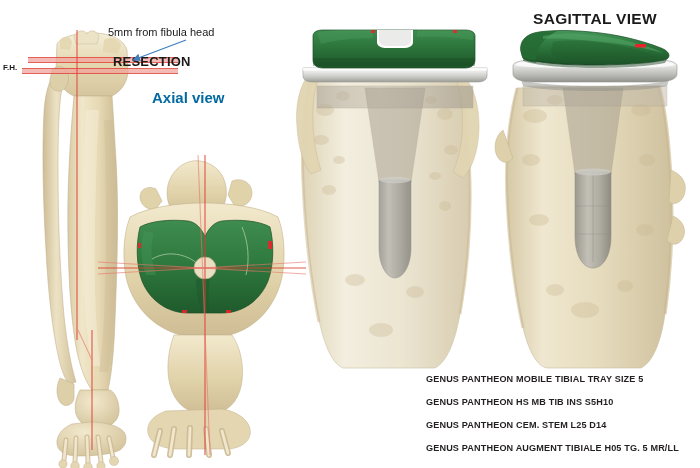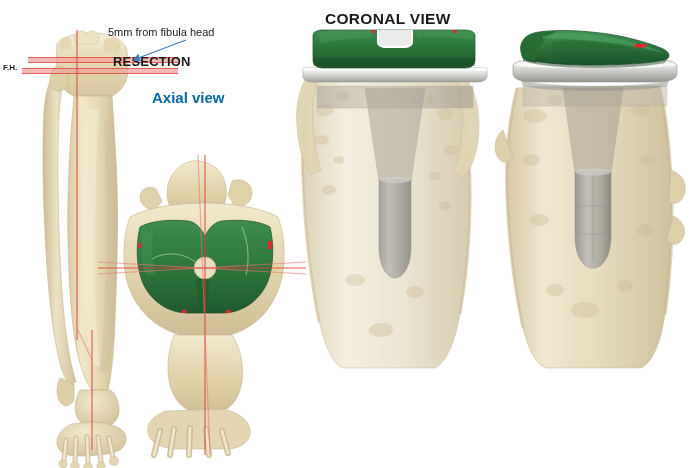--- a/index.html
+++ b/index.html
@@ -184,21 +184,20 @@
       </g>
 
       <line class="axis-line" x1="95" y1="0" x2="95" y2="300"></line>
       <line class="axis-line" x1="-12" y1="113" x2="196" y2="113"></line>
       <line class="axis-line-soft" x1="-12" y1="107" x2="196" y2="119"></line>
       <line class="axis-line-soft" x1="-12" y1="119" x2="196" y2="107"></line>
       <line class="axis-line-soft" x1="88" y1="0" x2="100" y2="300"></line>
     </svg>
   </div>
 
-  <div class="abs lbl view-title" style="left:325px;top:10px;">CORONAL VIEW</div>
 
   <div class="abs" style="left:295px;top:30px;width:200px;height:340px;">
     <svg width="200" height="340" viewBox="0 0 200 340">
       <defs>
         <linearGradient id="corInsert" x1="0" y1="0" x2="0" y2="1">
           <stop offset="0" stop-color="#3f8c50"></stop>
           <stop offset=".35" stop-color="#2f7a3f"></stop>
           <stop offset="1" stop-color="#1d5529"></stop>
         </linearGradient>
         <linearGradient id="plateG" x1="0" y1="0" x2="0" y2="1">
@@ -276,20 +275,21 @@
       <path d="M22,3 C26,1 40,0 56,0 L78,0 L78,8 C60,8 40,10 26,14 Z" fill="#4c9a5d" opacity=".45"></path>
       <path d="M122,0 L170,0 C176,0 178,2 178,5 L178,10 C160,7 140,6 122,7 Z" fill="#4c9a5d" opacity=".4"></path>
 
       <rect x="18" y="28" width="162" height="8" fill="#174420" opacity=".35"></rect>
 
       <rect x="76" y="0" width="4" height="3" fill="#e8242a" opacity=".85"></rect>
       <rect x="158" y="0" width="4" height="3" fill="#e8242a" opacity=".85"></rect>
     </svg>
   </div>
 
+  <div class="abs lbl view-title" style="left:533px;top:10px;">SAGITTAL VIEW</div>
 
   <div class="abs" style="left:495px;top:30px;width:200px;height:340px;">
     <svg width="200" height="340" viewBox="0 0 200 340">
       <defs>
         <linearGradient id="sagInsert" x1="0" y1="0" x2="0" y2="1">
           <stop offset="0" stop-color="#46955a"></stop>
           <stop offset=".4" stop-color="#2f7a3f"></stop>
           <stop offset="1" stop-color="#1c5127"></stop>
         </linearGradient>
         <linearGradient id="sagPlate" x1="0" y1="0" x2="0" y2="1">
@@ -370,14 +370,20 @@
       <path d="M58,12 C78,9 104,11 130,17 C144,20 156,24 162,27
                C140,30 104,31 74,29 C62,28 56,25 56,20 Z" fill="#1f5c2b" opacity=".35"></path>
 
       <path d="M28,28 C44,32 68,34 100,35 C132,35 160,33 172,29
                L170,33 C156,36 128,38 98,38 C66,38 40,35 28,31 Z" fill="#143c1c" opacity=".45"></path>
 
       <rect x="140" y="14" width="11" height="3.4" rx="1" fill="#e8242a"></rect>
     </svg>
   </div>
 
+  <div class="abs" style="left:426px;top:374px;width:268px;">
+    <div class="spec lbl" style="margin-bottom:13px;">GENUS PANTHEON MOBILE TIBIAL TRAY  SIZE 5</div>
+    <div class="spec lbl" style="margin-bottom:13px;">GENUS PANTHEON HS MB TIB  INS S5H10</div>
+    <div class="spec lbl" style="margin-bottom:13px;">GENUS PANTHEON CEM. STEM L25 D14</div>
+    <div class="spec lbl">GENUS PANTHEON AUGMENT TIBIALE H05 TG. 5 MR/LL</div>
+  </div>
 
 </div>
 
 </body></html>

